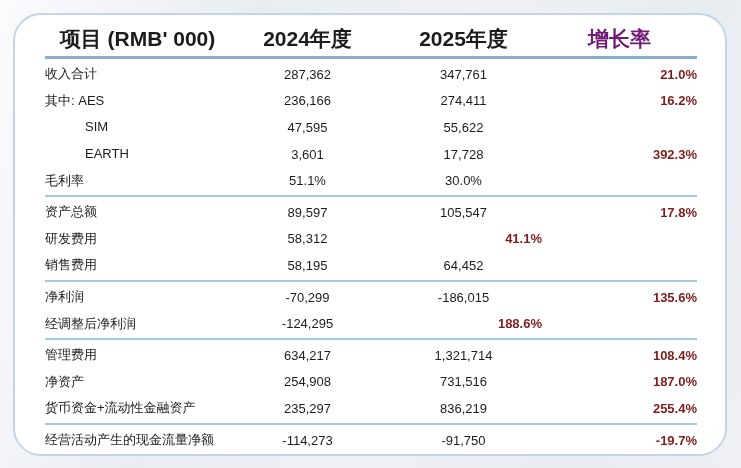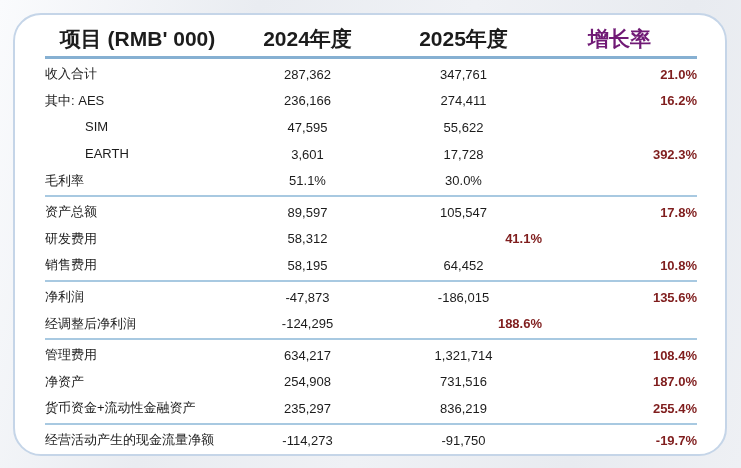--- a/index.html
+++ b/index.html
@@ -119,26 +119,25 @@
       </div>
       <div class="trow">
         <div class="c1">研发费用</div>
         <div class="c2 num">58,312</div>
         <div class="c4 growth">41.1%</div>
       </div>
       <div class="trow">
         <div class="c1">销售费用</div>
         <div class="c2 num">58,195</div>
         <div class="c3 num">64,452</div>
-        <div class="c4 growth">10.8%</div>
       </div>
       <div class="sep"></div>
       <div class="trow">
         <div class="c1">净利润</div>
-        <div class="c2 num">-47,873</div>
+        <div class="c2 num">-70,299</div>
         <div class="c3 num">-186,015</div>
         <div class="c4 growth">135.6%</div>
       </div>
       <div class="trow">
         <div class="c1">经调整后净利润</div>
         <div class="c3 num">-124,295</div>
         <div class="c4 growth">188.6%</div>
       </div>
       <div class="sep"></div>
       <div class="trow">

